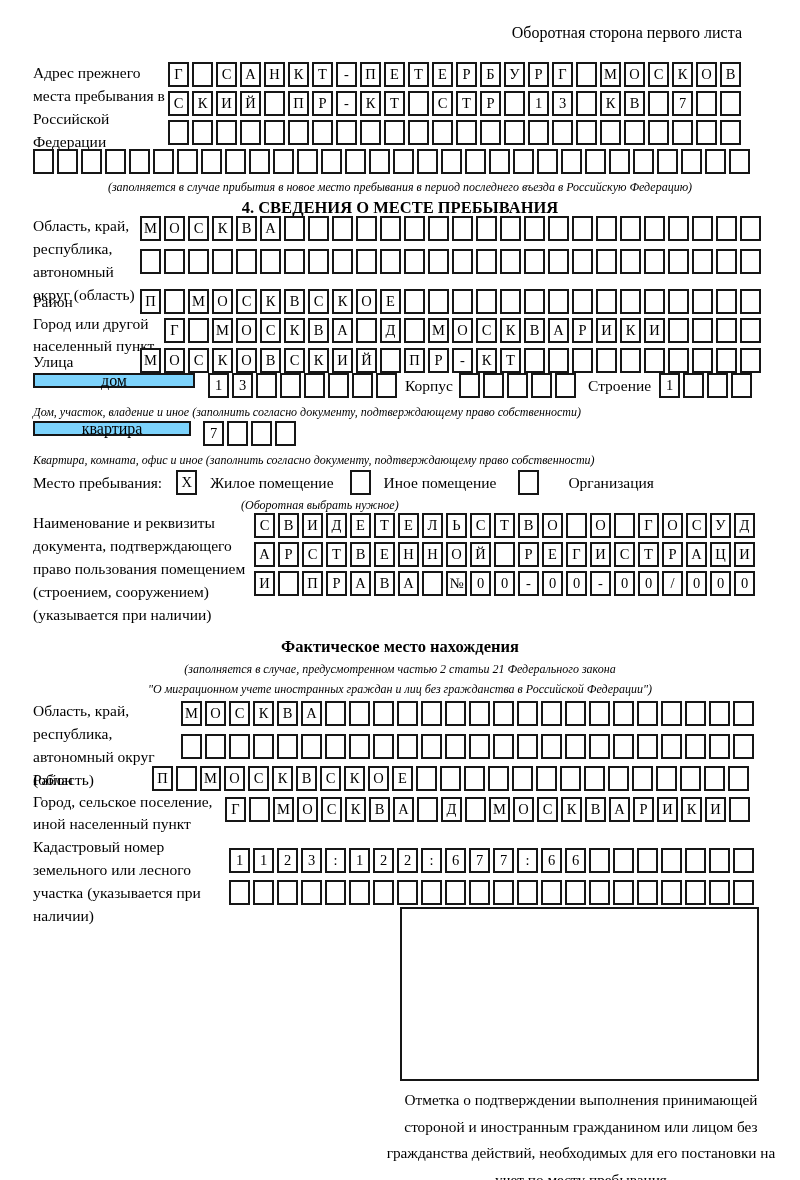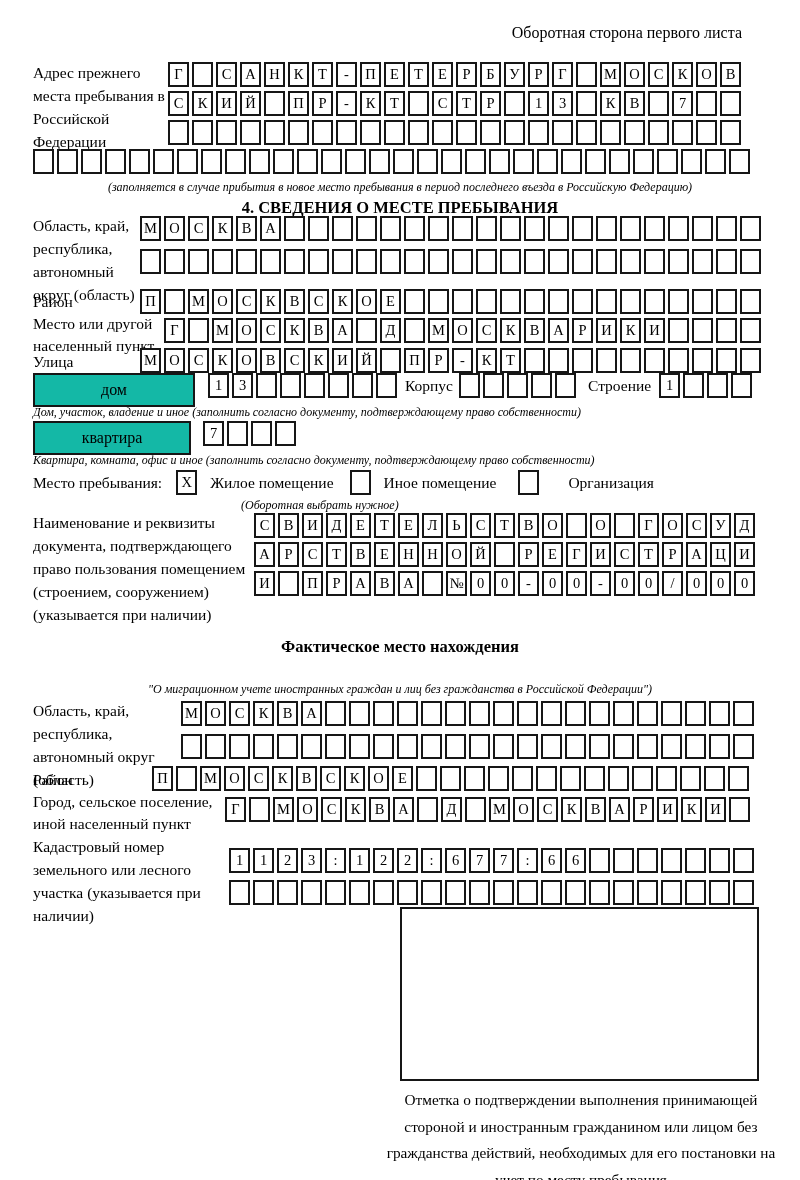--- a/index.html
+++ b/index.html
@@ -10,22 +10,22 @@
   .lbl{font-size:15.5px;line-height:23px;}
   .inline-lbl{font-size:15.5px;line-height:25px;white-space:nowrap;}
   .note-right{position:absolute;top:24px;left:0;width:742px;text-align:right;font-size:16px;}
   .caption{font-size:12px;line-height:19px;font-style:italic;}
   .h2{font-size:16.5px;font-weight:bold;}
   .cells{display:flex;}
   .row{margin-bottom:4px;}
   .cell{flex:0 0 21px;width:21px;height:25px;box-sizing:border-box;border:2px solid #161616;
         margin-right:3px;display:flex;align-items:center;justify-content:center;
         font-size:14.5px;line-height:1;background:#fff;}
-  .widebox{height:34px;box-sizing:border-box;border:2px solid #161616;display:flex;
-           align-items:center;justify-content:center;font-size:16px;background:#14b8a6;}
+  .widebox{height:15px;box-sizing:border-box;border:2px solid #161616;display:flex;
+           align-items:center;justify-content:center;font-size:16px;background:#7dd3fc;}
   .flexrow{display:flex;align-items:flex-start;}
   .stamp{position:absolute;box-sizing:border-box;border:2px solid #161616;background:#fff;}
 </style>
 </head>
 <body>
 
 <div class="page">
 
   <div class="note-right">Оборотная сторона первого листа</div>
 
@@ -229,21 +229,21 @@
       <span class="cell"></span>
       <span class="cell"></span>
       <span class="cell"></span>
       <span class="cell"></span>
       <span class="cell"></span>
       <span class="cell"></span>
       <span class="cell"></span>
       <span class="cell"></span>
     </div>
 
-  <div class="lbl abs" style="left:33px;top:313px;width:138px;line-height:22px;">Место или другой населенный пункт</div>
+  <div class="lbl abs" style="left:33px;top:313px;width:138px;line-height:22px;">Город или другой населенный пункт</div>
   <div class="cells abs" style="left:164px;top:318px;">
       <span class="cell">Г</span>
       <span class="cell"></span>
       <span class="cell">М</span>
       <span class="cell">О</span>
       <span class="cell">С</span>
       <span class="cell">К</span>
       <span class="cell">В</span>
       <span class="cell">А</span>
       <span class="cell"></span>
@@ -414,20 +414,21 @@
         <span class="cell">0</span>
         <span class="cell">0</span>
         <span class="cell">/</span>
         <span class="cell">0</span>
         <span class="cell">0</span>
         <span class="cell">0</span>
       </div>
   </div>
 
   <div class="h2 center abs" style="top:637px;">Фактическое место нахождения</div>
+  <div class="caption center abs" style="top:660px;">(заполняется в случае, предусмотренном частью 2 статьи 21 Федерального закона</div>
   <div class="caption center abs" style="top:680px;">"О миграционном учете иностранных граждан и лиц без гражданства в Российской Федерации")</div>
 
   <div class="lbl abs" style="left:33px;top:699px;width:140px;">Область, край, республика, автономный округ (область)</div>
   <div class="abs" style="left:181px;top:701px;">
     <div class="cells" style="margin-bottom:8px;">
         <span class="cell">М</span>
         <span class="cell">О</span>
         <span class="cell">С</span>
         <span class="cell">К</span>
         <span class="cell">В</span>

